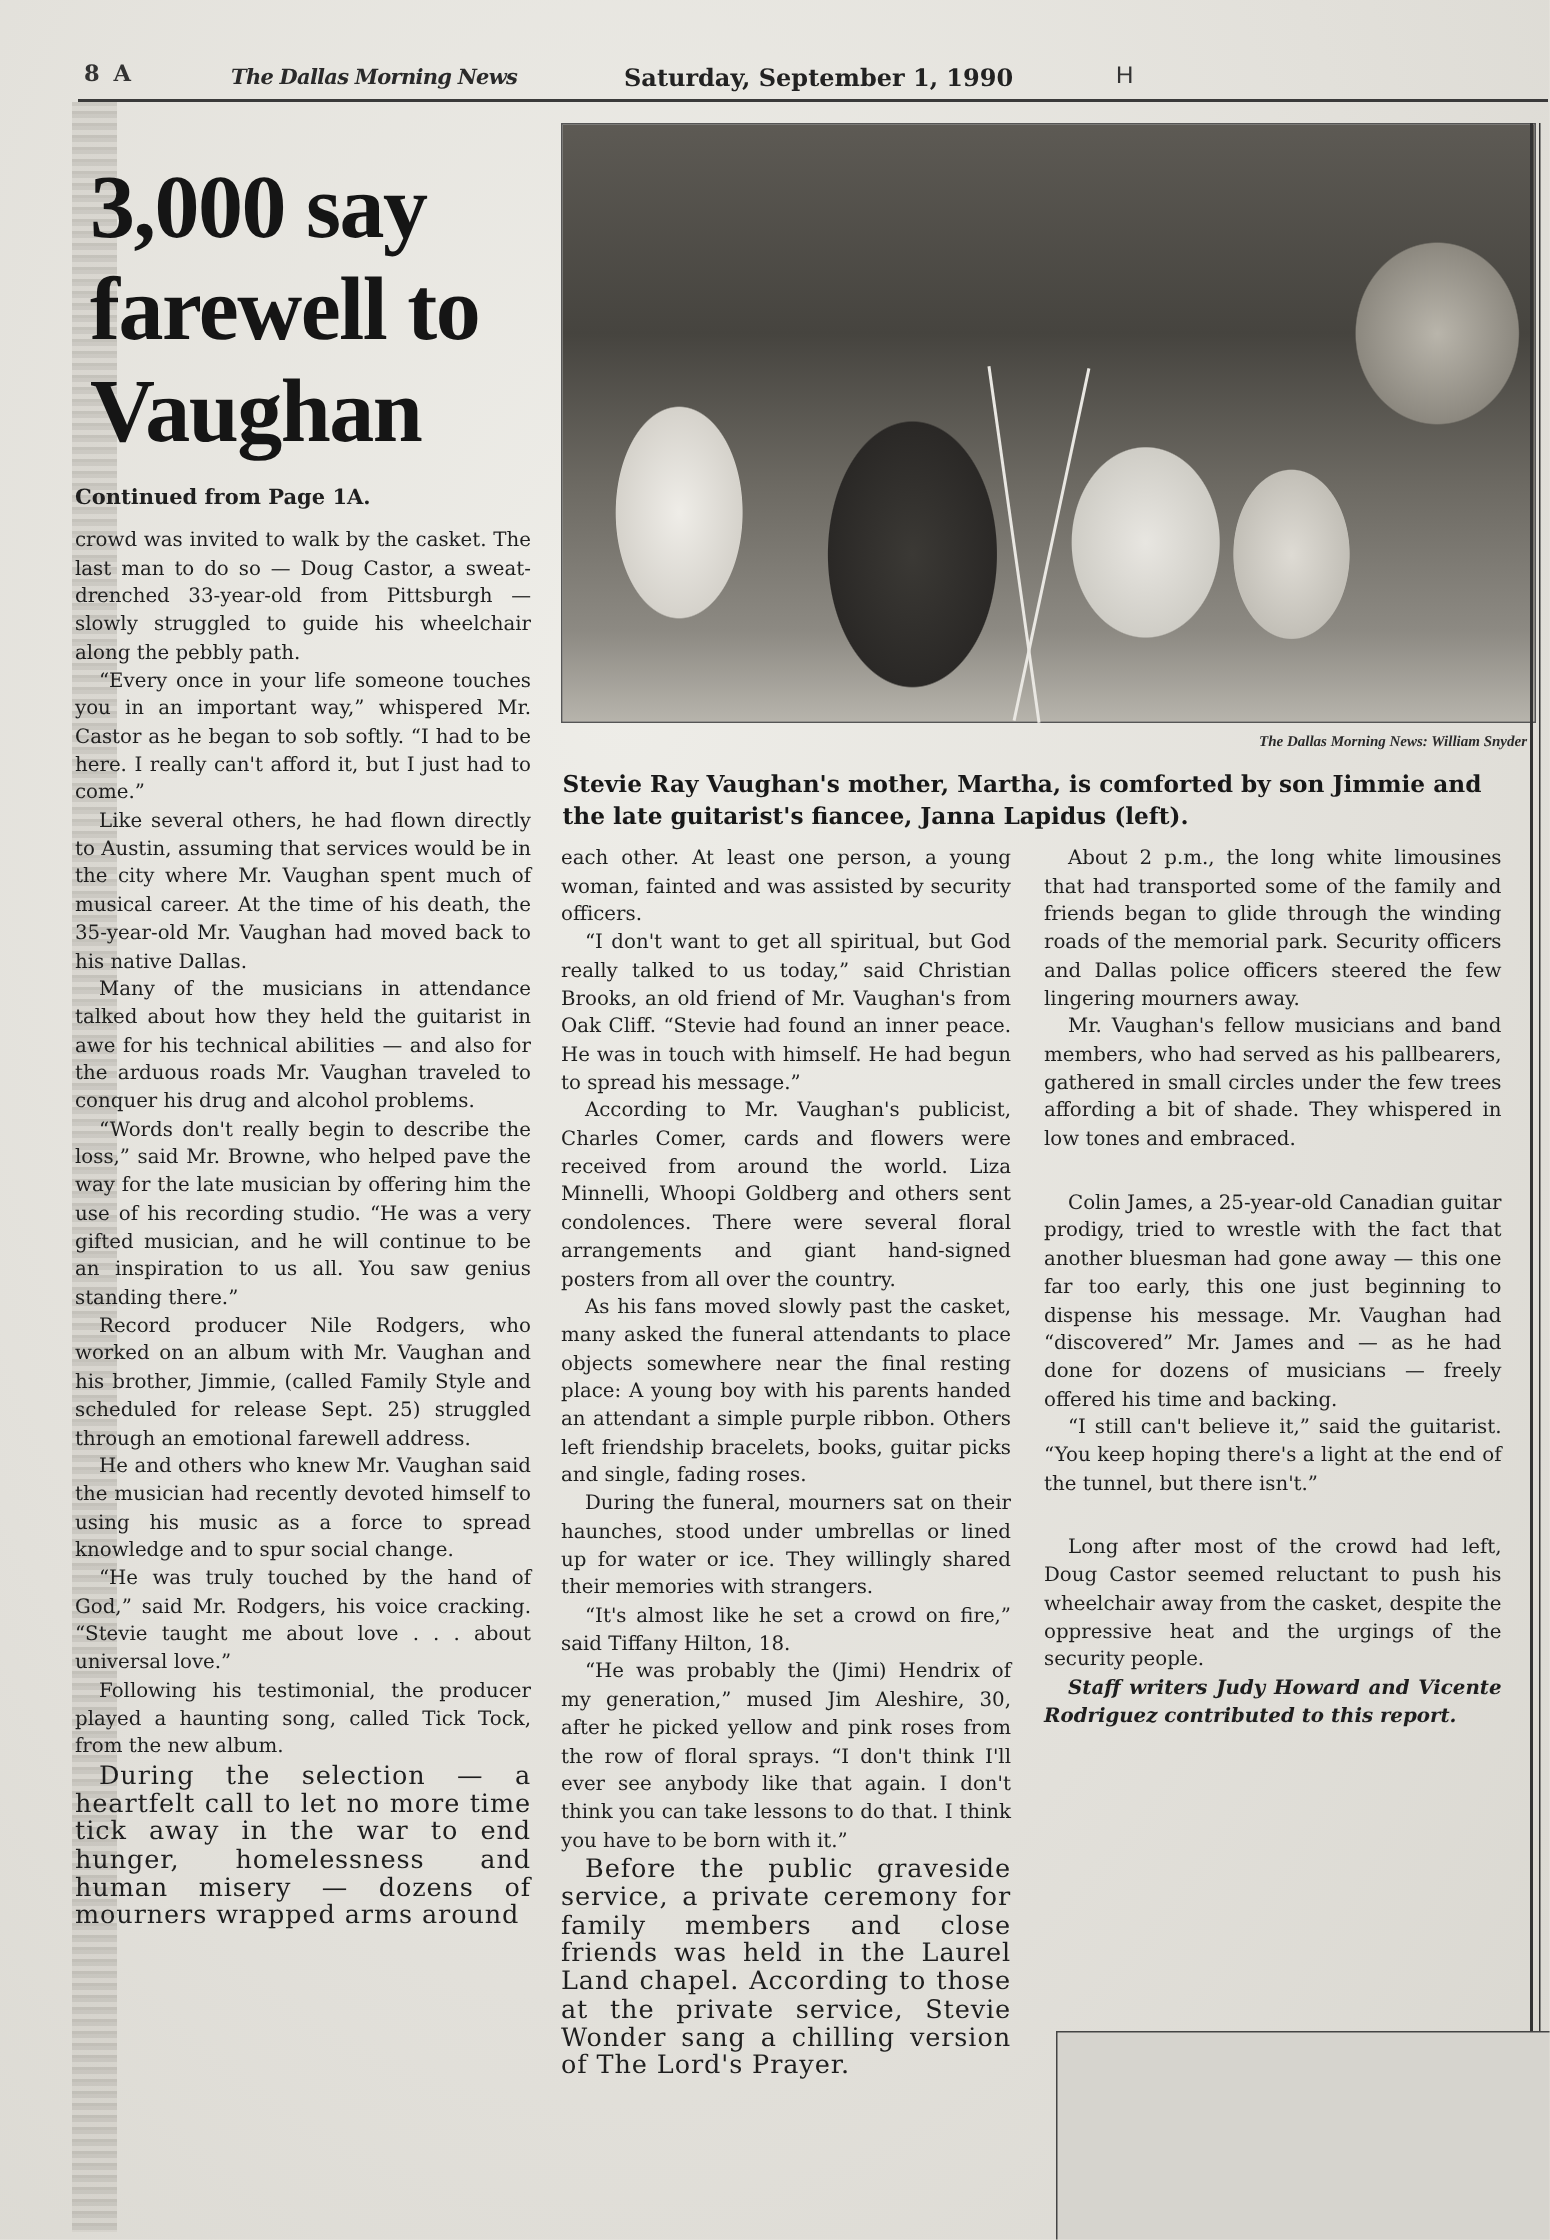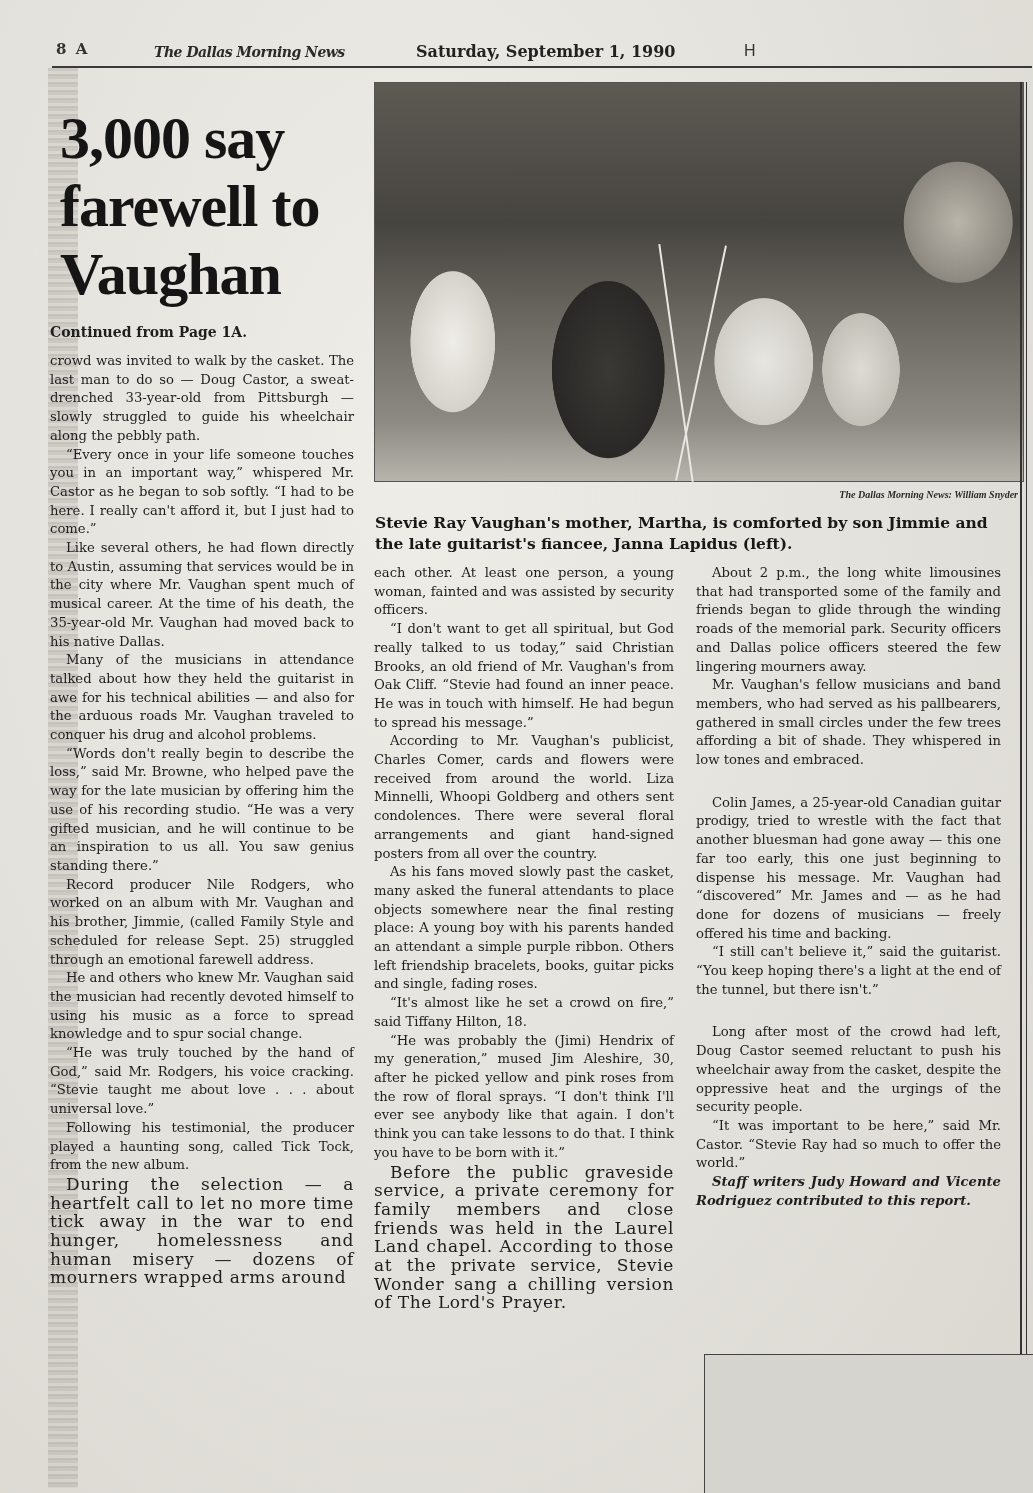--- a/index.html
+++ b/index.html
@@ -119,31 +119,31 @@
     <p>“He was truly touched by the hand of God,” said Mr. Rodgers, his voice cracking. “Stevie taught me about love . . . about universal love.”</p>
     <p>Following his testimonial, the producer played a haunting song, called Tick Tock, from the new album.</p>
     <p class="small-run">During the selection — a heartfelt call to let no more time tick away in the war to end hunger, homelessness and human misery — dozens of mourners wrapped arms around</p>
   </div>
 
   <div class="col col2">
     <p class="noindent">each other. At least one person, a young woman, fainted and was assisted by security officers.</p>
     <p>“I don't want to get all spiritual, but God really talked to us today,” said Christian Brooks, an old friend of Mr. Vaughan's from Oak Cliff. “Stevie had found an inner peace. He was in touch with himself. He had begun to spread his message.”</p>
     <p>According to Mr. Vaughan's publicist, Charles Comer, cards and flowers were received from around the world. Liza Minnelli, Whoopi Goldberg and others sent condolences. There were several floral arrangements and giant hand-signed posters from all over the country.</p>
     <p>As his fans moved slowly past the casket, many asked the funeral attendants to place objects somewhere near the final resting place: A young boy with his parents handed an attendant a simple purple ribbon. Others left friendship bracelets, books, guitar picks and single, fading roses.</p>
+    <p>During the funeral, mourners sat on their haunches, stood under umbrellas or lined up for water or ice. They willingly shared their memories with strangers.</p>
     <p>“It's almost like he set a crowd on fire,” said Tiffany Hilton, 18.</p>
     <p>“He was probably the (Jimi) Hendrix of my generation,” mused Jim Aleshire, 30, after he picked yellow and pink roses from the row of floral sprays. “I don't think I'll ever see anybody like that again. I don't think you can take lessons to do that. I think you have to be born with it.”</p>
     <p class="small-run">Before the public graveside service, a private ceremony for family members and close friends was held in the Laurel Land chapel. According to those at the private service, Stevie Wonder sang a chilling version of The Lord's Prayer.</p>
   </div>
 
   <div class="col col3">
     <p>About 2 p.m., the long white limousines that had transported some of the family and friends began to glide through the winding roads of the memorial park. Security officers and Dallas police officers steered the few lingering mourners away.</p>
     <p>Mr. Vaughan's fellow musicians and band members, who had served as his pallbearers, gathered in small circles under the few trees affording a bit of shade. They whispered in low tones and embraced.</p>
     <p class="gap">Colin James, a 25-year-old Canadian guitar prodigy, tried to wrestle with the fact that another bluesman had gone away — this one far too early, this one just beginning to dispense his message. Mr. Vaughan had “discovered” Mr. James and — as he had done for dozens of musicians — freely offered his time and backing.</p>
     <p>“I still can't believe it,” said the guitarist. “You keep hoping there's a light at the end of the tunnel, but there isn't.”</p>
     <p class="gap">Long after most of the crowd had left, Doug Castor seemed reluctant to push his wheelchair away from the casket, despite the oppressive heat and the urgings of the security people.</p>
-    <p>“It was important to be here,” said Mr. Castor. “Stevie Ray had so much to offer the world.”</p>
     <p class="byline-note">Staff writers Judy Howard and Vicente Rodriguez contributed to this report.</p>
   </div>
 
   <div class="ad-box">
     <div class="ad-ghost">&nbsp;</div>
   </div>
 </div>
 
 </body></html>

